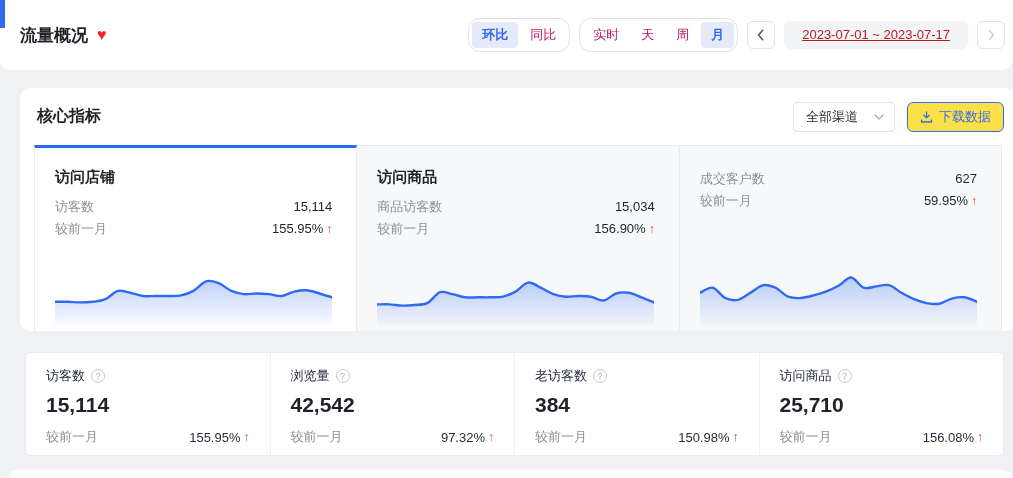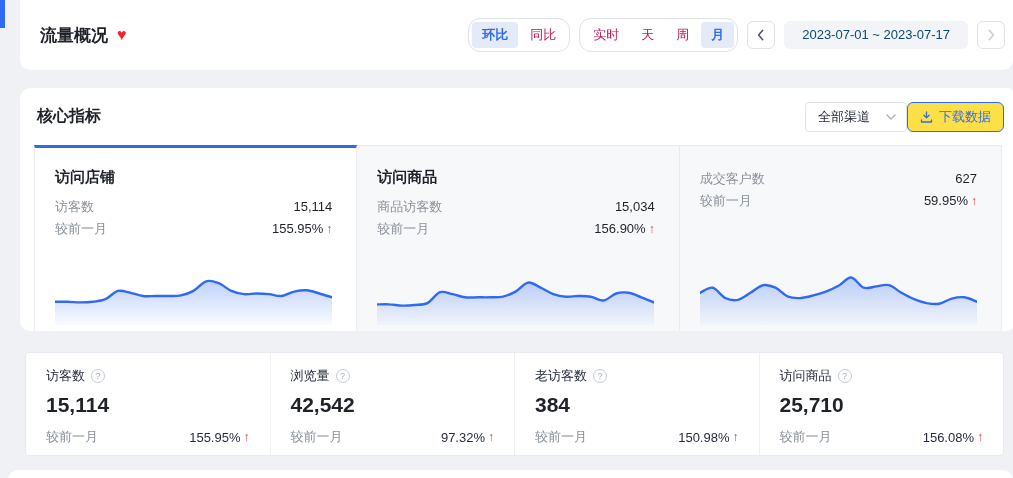--- a/index.html
+++ b/index.html
@@ -1,42 +1,42 @@
 <!DOCTYPE html>
 <html><head>
 <meta charset="utf-8">
 <style>
   * { margin:0; padding:0; box-sizing:border-box; }
   body { width:1013px; height:478px; font-family:"Liberation Sans","DejaVu Sans",sans-serif; color:#1f2329; }
   .page { position:relative; width:1013px; height:478px; background:#eff1f4; overflow:hidden; }
 
   
   .side-accent { position:absolute; left:0; top:0; width:5px; height:28px; background:#2f6bf2; z-index:3; }
-  .topbar { position:absolute; top:0; left:20px; right:0; height:70px; background:#fff; border-radius:0 0 10px 10px;
+  .topbar { position:absolute; top:0; left:0; right:0; height:70px; background:#fff; border-radius:0 0 10px 10px;
             display:flex; align-items:center; justify-content:space-between; padding:0 8px 0 20px; }
   .title-wrap { display:flex; align-items:center; gap:9px; }
   .page-title { font-size:17px; font-weight:700; }
   .heart { color:#f5222d; font-size:16px; line-height:1; }
   .controls { display:flex; align-items:center; gap:9px; }
   .seg { display:flex; align-items:center; gap:2px; border:1px solid #dfe2e8; border-radius:12px; padding:3px; background:#fff; }
   .seg-item { font-size:13px; padding:4px 10px; border-radius:4px; color:#be185d; white-space:nowrap; cursor:pointer; }
   .seg-item.active { background:#e4eaf8; color:#2f6bf2; font-weight:700; }
   .icon-btn { width:28px; height:28px; border:1px solid #dfe2e8; border-radius:6px; background:#fff;
               display:flex; align-items:center; justify-content:center; cursor:pointer; }
   .icon-btn svg { stroke:#4e5569; fill:none; stroke-width:1.5; stroke-linecap:round; stroke-linejoin:round; }
   .icon-btn.disabled svg { stroke:#c8ccd4; }
   .date-box { height:28px; line-height:28px; background:#f3f4f7; border-radius:6px; padding:0 18px;
-              font-size:13px; color:#0c4a6e; cursor:pointer; }
+              font-size:13px; color:#b91c1c; cursor:pointer;text-decoration:underline; }
 
   
   .core-card { position:absolute; top:88px; left:20px; width:996px; height:243px; background:#fff;
                border-radius:10px; overflow:hidden; }
   .core-head { display:flex; align-items:center; justify-content:space-between; height:57px; padding:0 12px 0 17px; }
   .section-title { font-size:16px; font-weight:700; }
-  .core-actions { display:flex; align-items:center; gap:0; }
+  .core-actions { display:flex; align-items:center; gap:12px; }
   .select { height:30px; border:1px solid #dfe2e8; border-radius:4px; background:#fff; display:flex; align-items:center;
             gap:16px; padding:0 10px 0 12px; font-size:13px; color:#272e3b; cursor:pointer; }
   .select svg { stroke:#aab1bb; fill:none; stroke-width:1.4; stroke-linecap:round; stroke-linejoin:round; }
   .download-btn { height:30px; border:1px solid #2f6bf2; border-radius:6px; background:#fde047; color:#2f6bf2;
                   font-size:13px; display:flex; align-items:center; gap:6px; padding:0 12px; cursor:pointer;
                   font-family:inherit; }
   .download-btn svg { stroke:#2f6bf2; fill:none; stroke-width:1.3; stroke-linecap:round; stroke-linejoin:round; }
 
   .tabs { display:flex; margin:0 14px; height:186px; }
   .tab { flex:1; background:#f7f8fa; border:1px solid #e9ebef; border-left:none; border-bottom:none;

